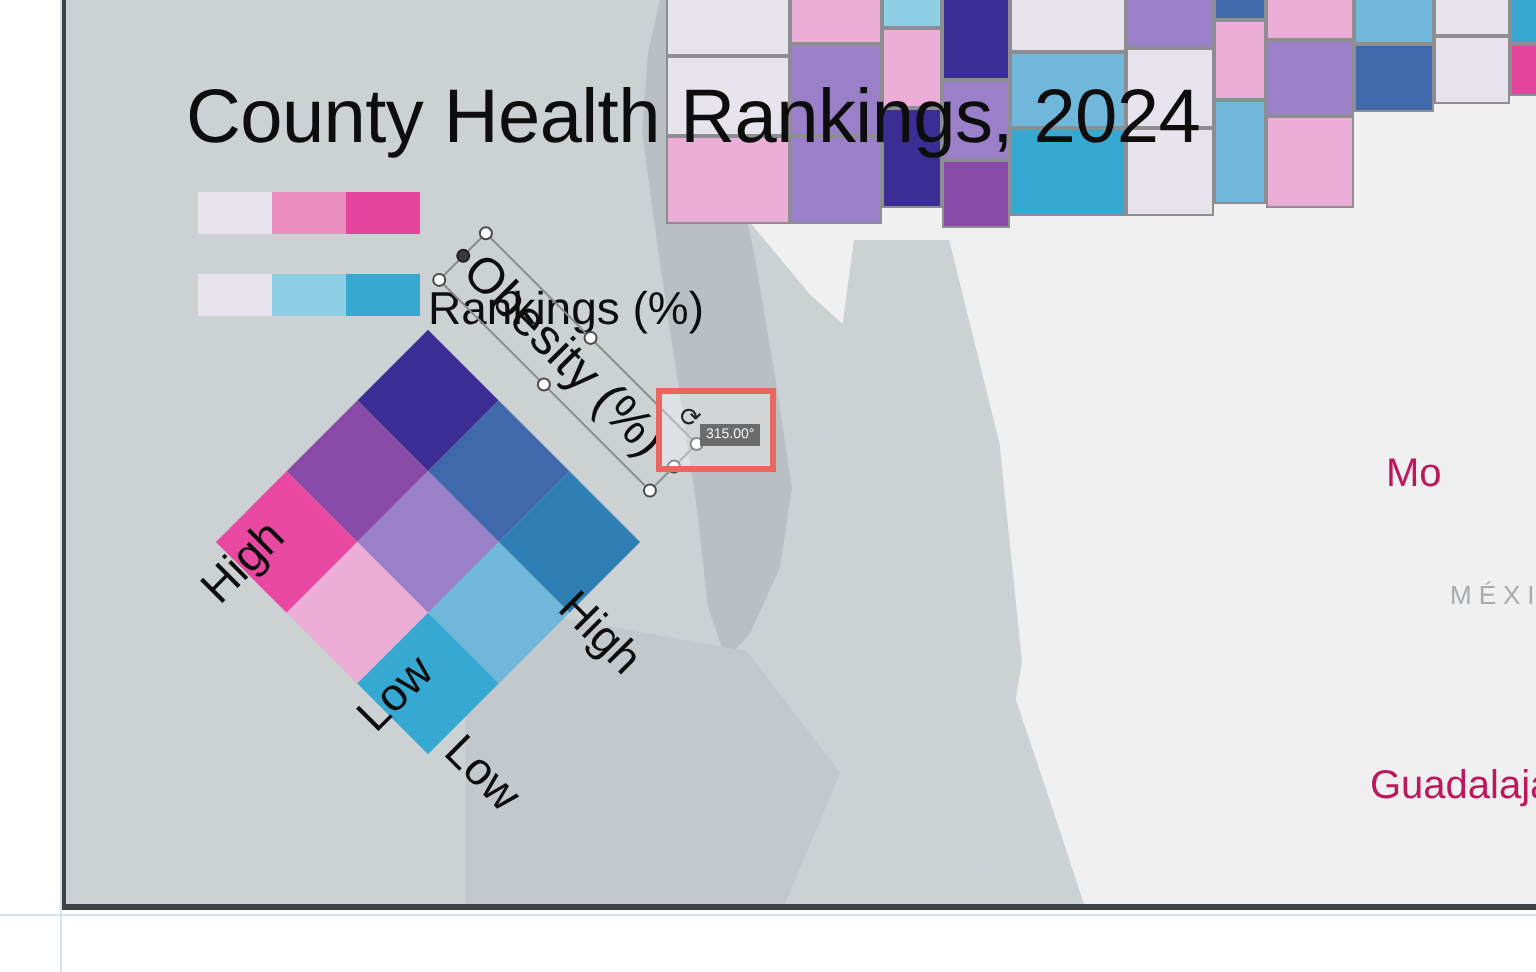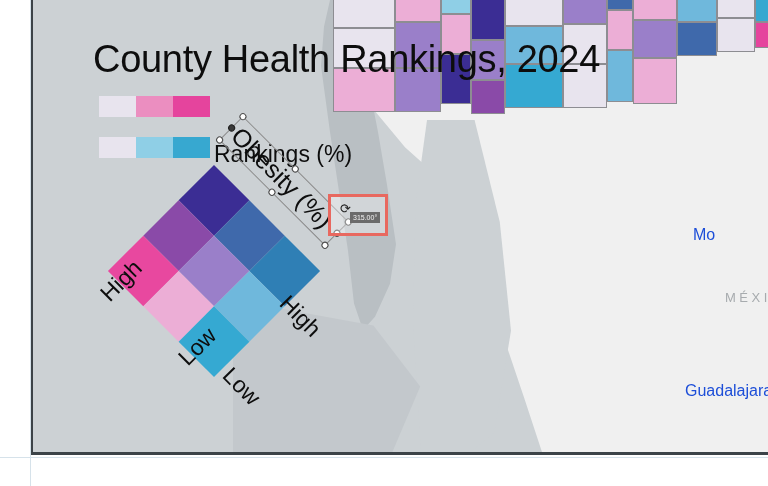--- a/index.html
+++ b/index.html
@@ -121,22 +121,22 @@
     color: #8e9396;
     white-space: nowrap;
     pointer-events: none;
   }
   .lbl-country {
     font-size: 13px;
     letter-spacing: 3.5px;
     color: #a7abae;
   }
   .lbl-city {
-    font-size: 16px;
-    color: #1d4ed8;
+    font-size: 20px;
+    color: #be185d;
   }
 
   
   #map-title {
     position: absolute;
     left: 60px; top: 38px;
     font-size: 38px;
     font-weight: 400;
     color: #0d0d0d;
     letter-spacing: -0.3px;

